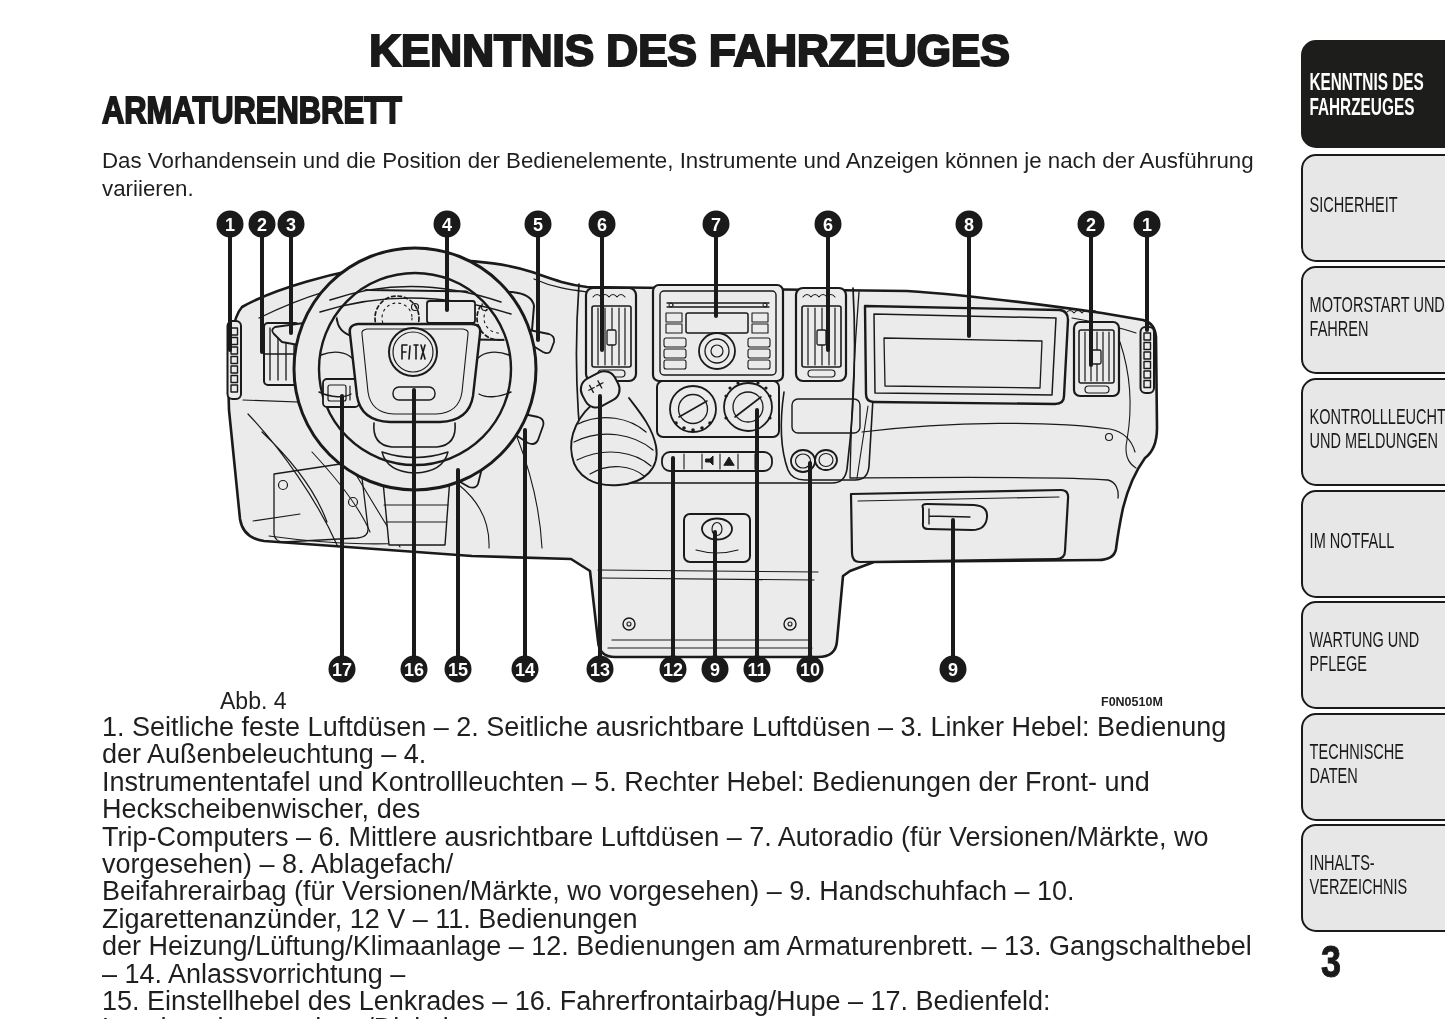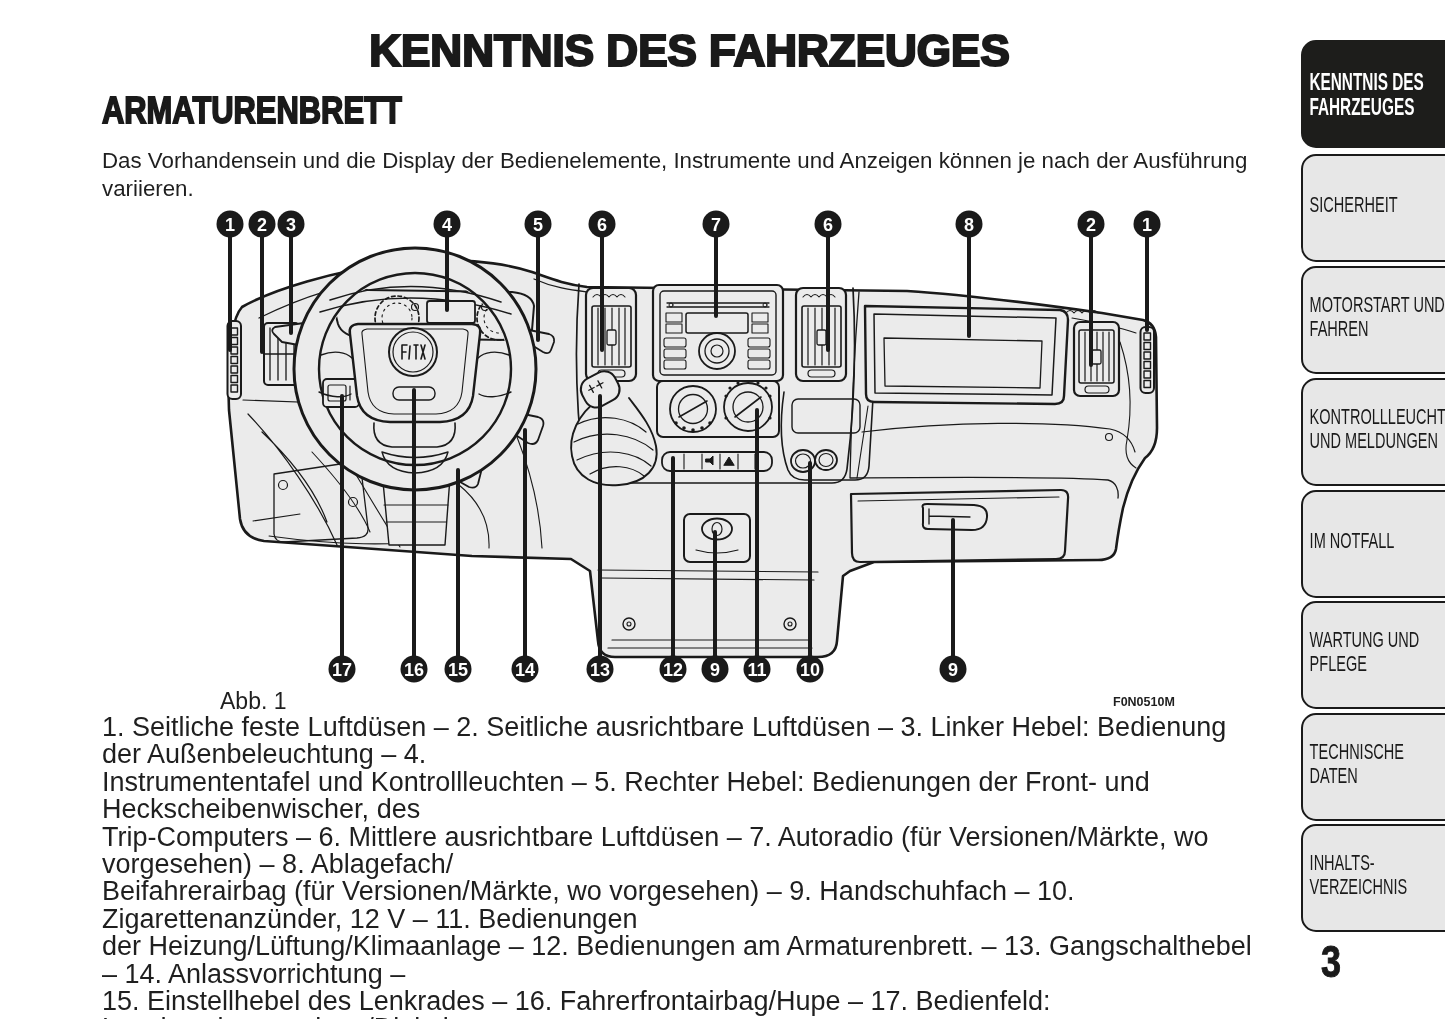--- a/index.html
+++ b/index.html
@@ -9,21 +9,21 @@
   .page{position:absolute;left:12px;top:0;width:1445px;height:1019px;overflow:hidden;}
   .title{position:absolute;left:0;top:26px;width:1355px;text-align:center;
          font-size:44px;font-weight:bold;letter-spacing:0px;
          -webkit-text-stroke:2.2px #1a1a1a;color:#1a1a1a;}
   .h2{position:absolute;left:90px;top:90px;font-size:37px;font-weight:bold;
       -webkit-text-stroke:1.8px #1a1a1a;letter-spacing:0px;color:#1a1a1a;
       transform:scaleX(0.835);transform-origin:0 0;}
   .intro{position:absolute;left:90px;top:147px;width:1165px;
          font-size:22.3px;line-height:28.3px;color:#1f1f1f;}
   .abb{position:absolute;left:208px;top:688px;font-size:23px;color:#1f1f1f;}
-  .figcode{position:absolute;left:1089px;top:695px;font-size:12.5px;font-weight:bold;color:#1f1f1f;margin-left:12px;}
+  .figcode{position:absolute;left:1089px;top:695px;font-size:12.5px;font-weight:bold;color:#1f1f1f;}
   .caption{position:absolute;left:90px;top:714px;width:1165px;
            font-size:27px;line-height:27.4px;color:#1f1f1f;}
   .pagenum{position:absolute;left:1309px;top:936px;font-size:45px;font-weight:bold;
            -webkit-text-stroke:1px #1a1a1a;color:#1a1a1a;
            transform:scaleX(0.8);transform-origin:0 0;}
   
   .tab{position:absolute;left:1289px;width:170px;height:108px;
        border:2.4px solid #1a1a1a;border-radius:15px;
        background:#e7e7e7;box-sizing:border-box;
        display:flex;align-items:center;}
@@ -31,21 +31,21 @@
   .tab span{display:block;width:215px;flex:none;transform:scaleX(0.66);transform-origin:0 50%;
             font-size:22px;line-height:24px;letter-spacing:0px;
             padding-left:10px;white-space:pre-line;margin-top:-7px;}
   .tab.black span{font-weight:bold;font-size:24px;line-height:25px;transform:scaleX(0.64);margin-top:0;}
 </style>
 </head>
 <body>
 <div class="page">
   <div class="title">KENNTNIS DES FAHRZEUGES</div>
   <div class="h2">ARMATURENBRETT</div>
-  <div class="intro">Das Vorhandensein und die Display der Bedienelemente, Instrumente und Anzeigen können je nach der Ausführung variieren.</div>
+  <div class="intro">Das Vorhandensein und die Position der Bedienelemente, Instrumente und Anzeigen können je nach der Ausführung variieren.</div>
 
   <svg id="diag" width="1280" height="1019" viewBox="0 0 1280 1019" style="position:absolute;left:0;top:0;" fill="none" stroke-linecap="round" stroke-linejoin="round">
     <g stroke="#1a1a1a">
 
       <path d="M230,307 C260,290 320,271 390,262 C440,257 490,262 520,272 C540,279 552,284 575,287 L895,291 C960,295 1040,306 1090,313 L1131,320 Q1143,323 1144,337 L1145,428 Q1145,449 1133,458 C1125,469 1116,488 1111,508 C1107,527 1105,541 1104,549 Q1102,560 1086,560 L862,562 L838,571 L831,576 L825,641 Q824,657 806,657 L603,657 Q587,657 586,641 L578,571 L559,559 L460,556 L252,541 Q231,538 228,519 L217,410 Q214,325 230,307 Z" fill="#ebebeb" stroke-width="2.6"></path>
 
       <path d="M247,318 C292,296 330,284 385,277 M522,279 C542,288 560,290 576,292" stroke-width="1.3"></path>
 
       <rect x="215.5" y="321" width="13.5" height="78" rx="5" fill="#ebebeb" stroke-width="2"></rect>
       <g fill="#ebebeb" stroke-width="1.4">
@@ -308,21 +308,21 @@
       <text x="513" y="675.5">14</text>
         <text x="588" y="675.5">13</text>
         <text x="661" y="675.5">12</text>
       <text x="703" y="675.5">9</text>
         <text x="745" y="675.5">11</text>
         <text x="798" y="675.5">10</text>
       <text x="941" y="675.5">9</text>
     </g>
   </svg>
 
-  <div class="abb">Abb. 1</div>
+  <div class="abb">Abb. 4</div>
   <div class="figcode">F0N0510M</div>
   <div class="caption">1. Seitliche feste Luftdüsen – 2. Seitliche ausrichtbare Luftdüsen – 3. Linker Hebel: Bedienung der Außenbeleuchtung – 4.<br>
 Instrumententafel und Kontrollleuchten – 5. Rechter Hebel: Bedienungen der Front- und Heckscheibenwischer, des<br>
 Trip-Computers – 6. Mittlere ausrichtbare Luftdüsen – 7. Autoradio (für Versionen/Märkte, wo vorgesehen) – 8. Ablagefach/<br>
 Beifahrerairbag (für Versionen/Märkte, wo vorgesehen) – 9. Handschuhfach – 10. Zigarettenanzünder, 12 V – 11. Bedienungen<br>
 der Heizung/Lüftung/Klimaanlage – 12. Bedienungen am Armaturenbrett. – 13. Gangschalthebel – 14. Anlassvorrichtung –<br>
 15. Einstellhebel des Lenkrades – 16. Fahrerfrontairbag/Hupe – 17. Bedienfeld: Leuchtweitenregelung/Digitales<br>
 Display/Mehrfunktionsdisplay.</div>
 
   <div class="tab black" style="top:40px;">

